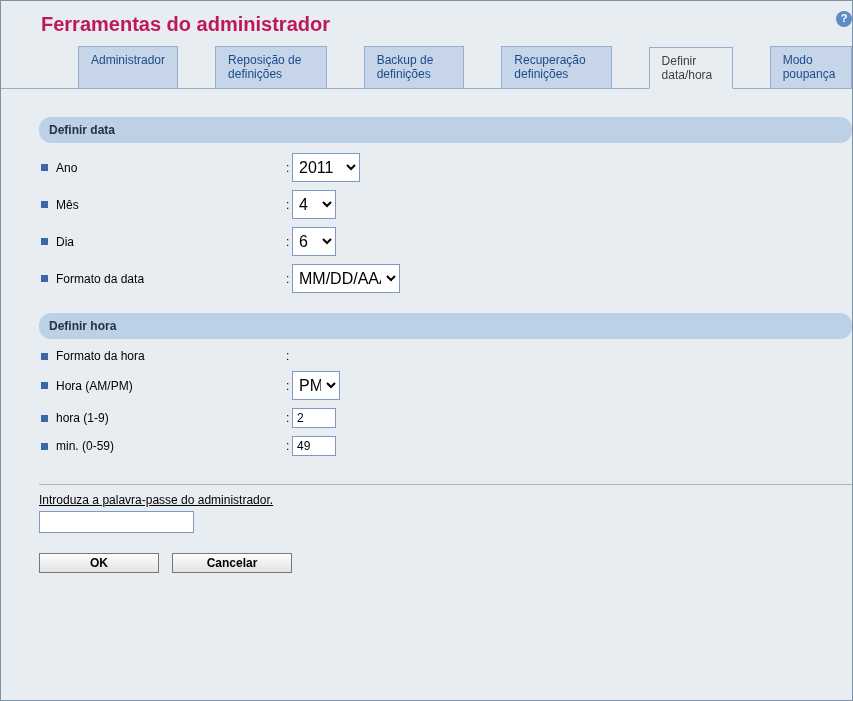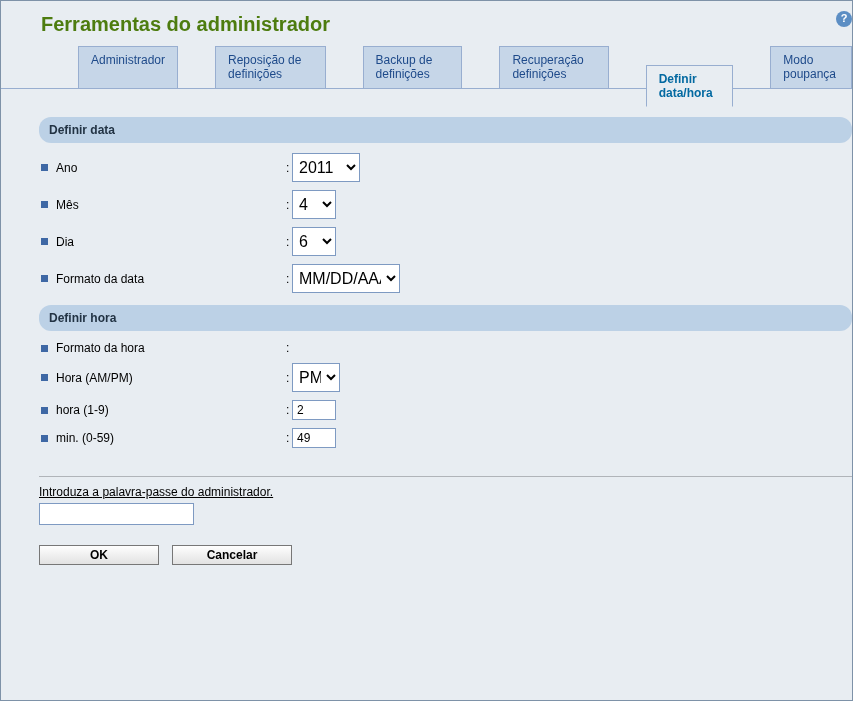--- a/index.html
+++ b/index.html
@@ -1,22 +1,22 @@
 <!DOCTYPE html>
 <html><head>
   <meta charset="utf-8">
   <style>
     * { margin: 0; padding: 0; box-sizing: border-box; }
     body { font-family: Arial, sans-serif; font-size: 12px; background: #f6f6f7; }
     .window { width: 853px; height: 701px; border: 1px solid #7e92a8; background: #e8edf2; position: relative; overflow: hidden; }
-    .title { font-size: 20px; font-weight: bold; color: #4d7c0f; padding: 12px 0 10px 40px; }
+    .title { font-size: 20px; font-weight: bold; color: #be185d; padding: 12px 0 10px 40px; }
     .help-icon { position: absolute; top: 10px; right: 0; width: 16px; height: 16px; border-radius: 50%; background: #5c8ec4; color: #fff; font-weight: bold; text-align: center; line-height: 14px; font-size: 11px; }
     .tabs { display: flex; gap: 8px; padding: 0 0 0 48px; border-bottom: 1px solid #98aed0; }
     .tab { border: 1px solid #98aed0; border-bottom: none; background: #c6d6e8; color: #1e4a8a; padding: 6px 12px 6px; font-size: 12px; cursor: pointer; margin-left: 29px; }
-    .tab.active { background: #e8edf2; color: #0369a1; font-weight: bold; position: relative; top: 19px; border-bottom: 1px solid #e8edf2; }
+    .tab.active { background: #e8edf2; color: #404040; font-weight: normal; position: relative; top: 1px; border-bottom: 1px solid #e8edf2; }
     .content { padding: 28px 0 0 38px; }
     .section-head { background: #bcd1e6; font-weight: bold; color: #234; padding: 6px 10px; margin-bottom: 6px; border-radius: 12px; }
     .row { display: flex; align-items: center; padding: 4px 0 4px 2px; }
     .bullet { width: 7px; height: 7px; background: #3e68a5; margin-right: 8px; flex-shrink: 0; }
     .label { width: 230px; color: #000; }
     .colon { width: 6px; color: #000; }
     .sel { border: 1px solid #7e9ac2; background: #fff; height: 29px; font-size: 16px; padding: 1px 2px; }
     .inp { border: 1px solid #7e9ac2; background: #fff; height: 20px; font-size: 12px; padding: 1px 4px; }
     .password-section { padding-top: 24px; }
     .hr-line { border: none; border-top: 1px solid #b0b4b9; margin-right: 0; }
@@ -66,21 +66,21 @@
       <select class="sel" style="width:44px"><option>6</option></select>
     </div>
 
     <div class="row">
       <span class="bullet"></span>
       <span class="label">Formato da data</span>
       <span class="colon">:</span>
       <select class="sel" style="width:108px"><option>MM/DD/AAAA</option></select>
     </div>
 
-    <div class="section-head" style="margin-top:8px">Definir hora</div>
+    <div class="section-head" style="margin-top:16px">Definir hora</div>
 
     <div class="row">
       <span class="bullet"></span>
       <span class="label">Formato da hora</span>
       <span class="colon">:</span>
     </div>
 
     <div class="row">
       <span class="bullet"></span>
       <span class="label">Hora (AM/PM)</span>

